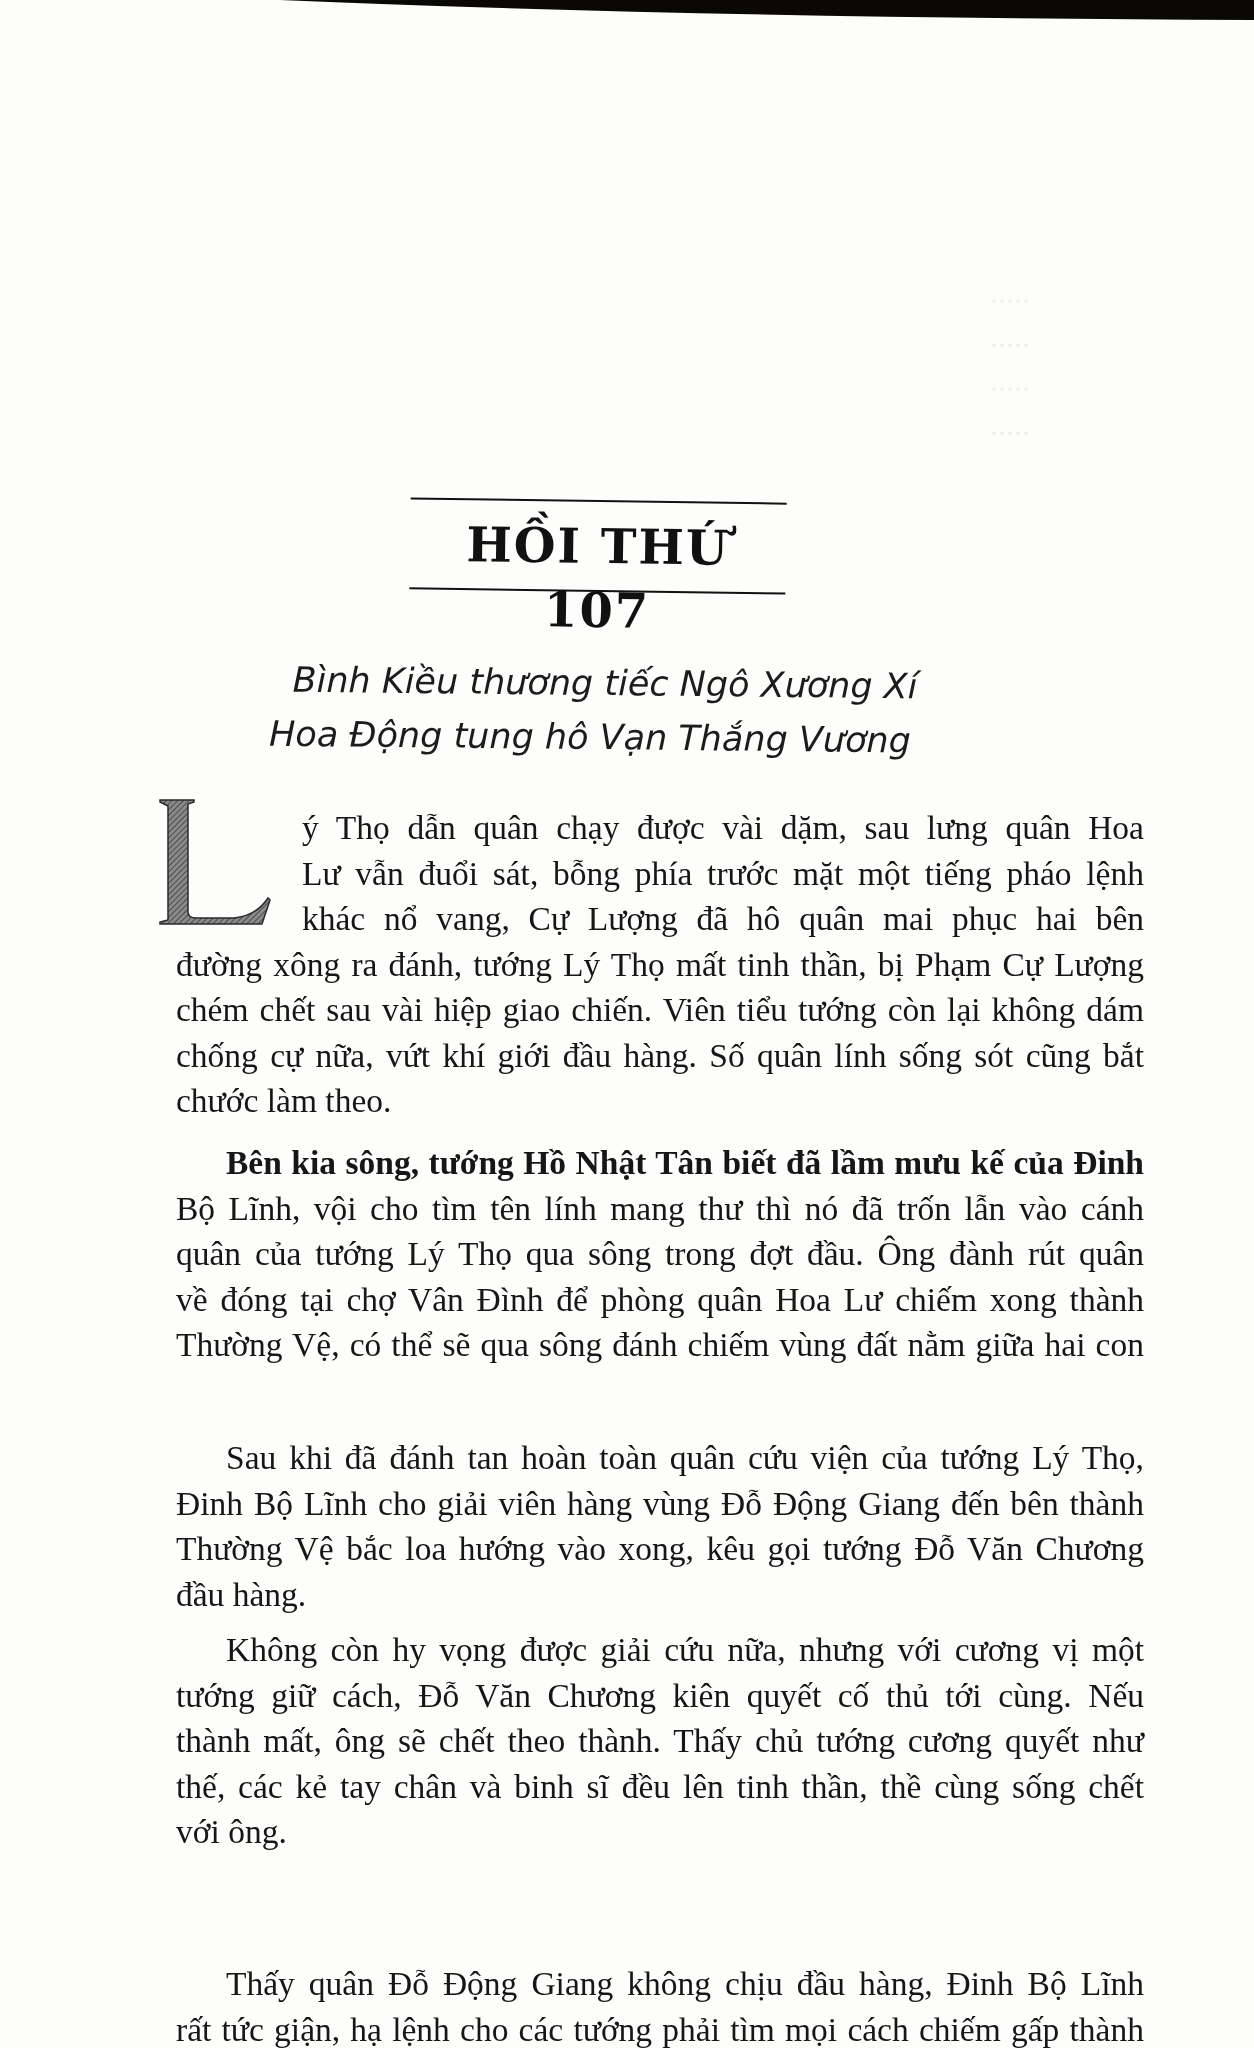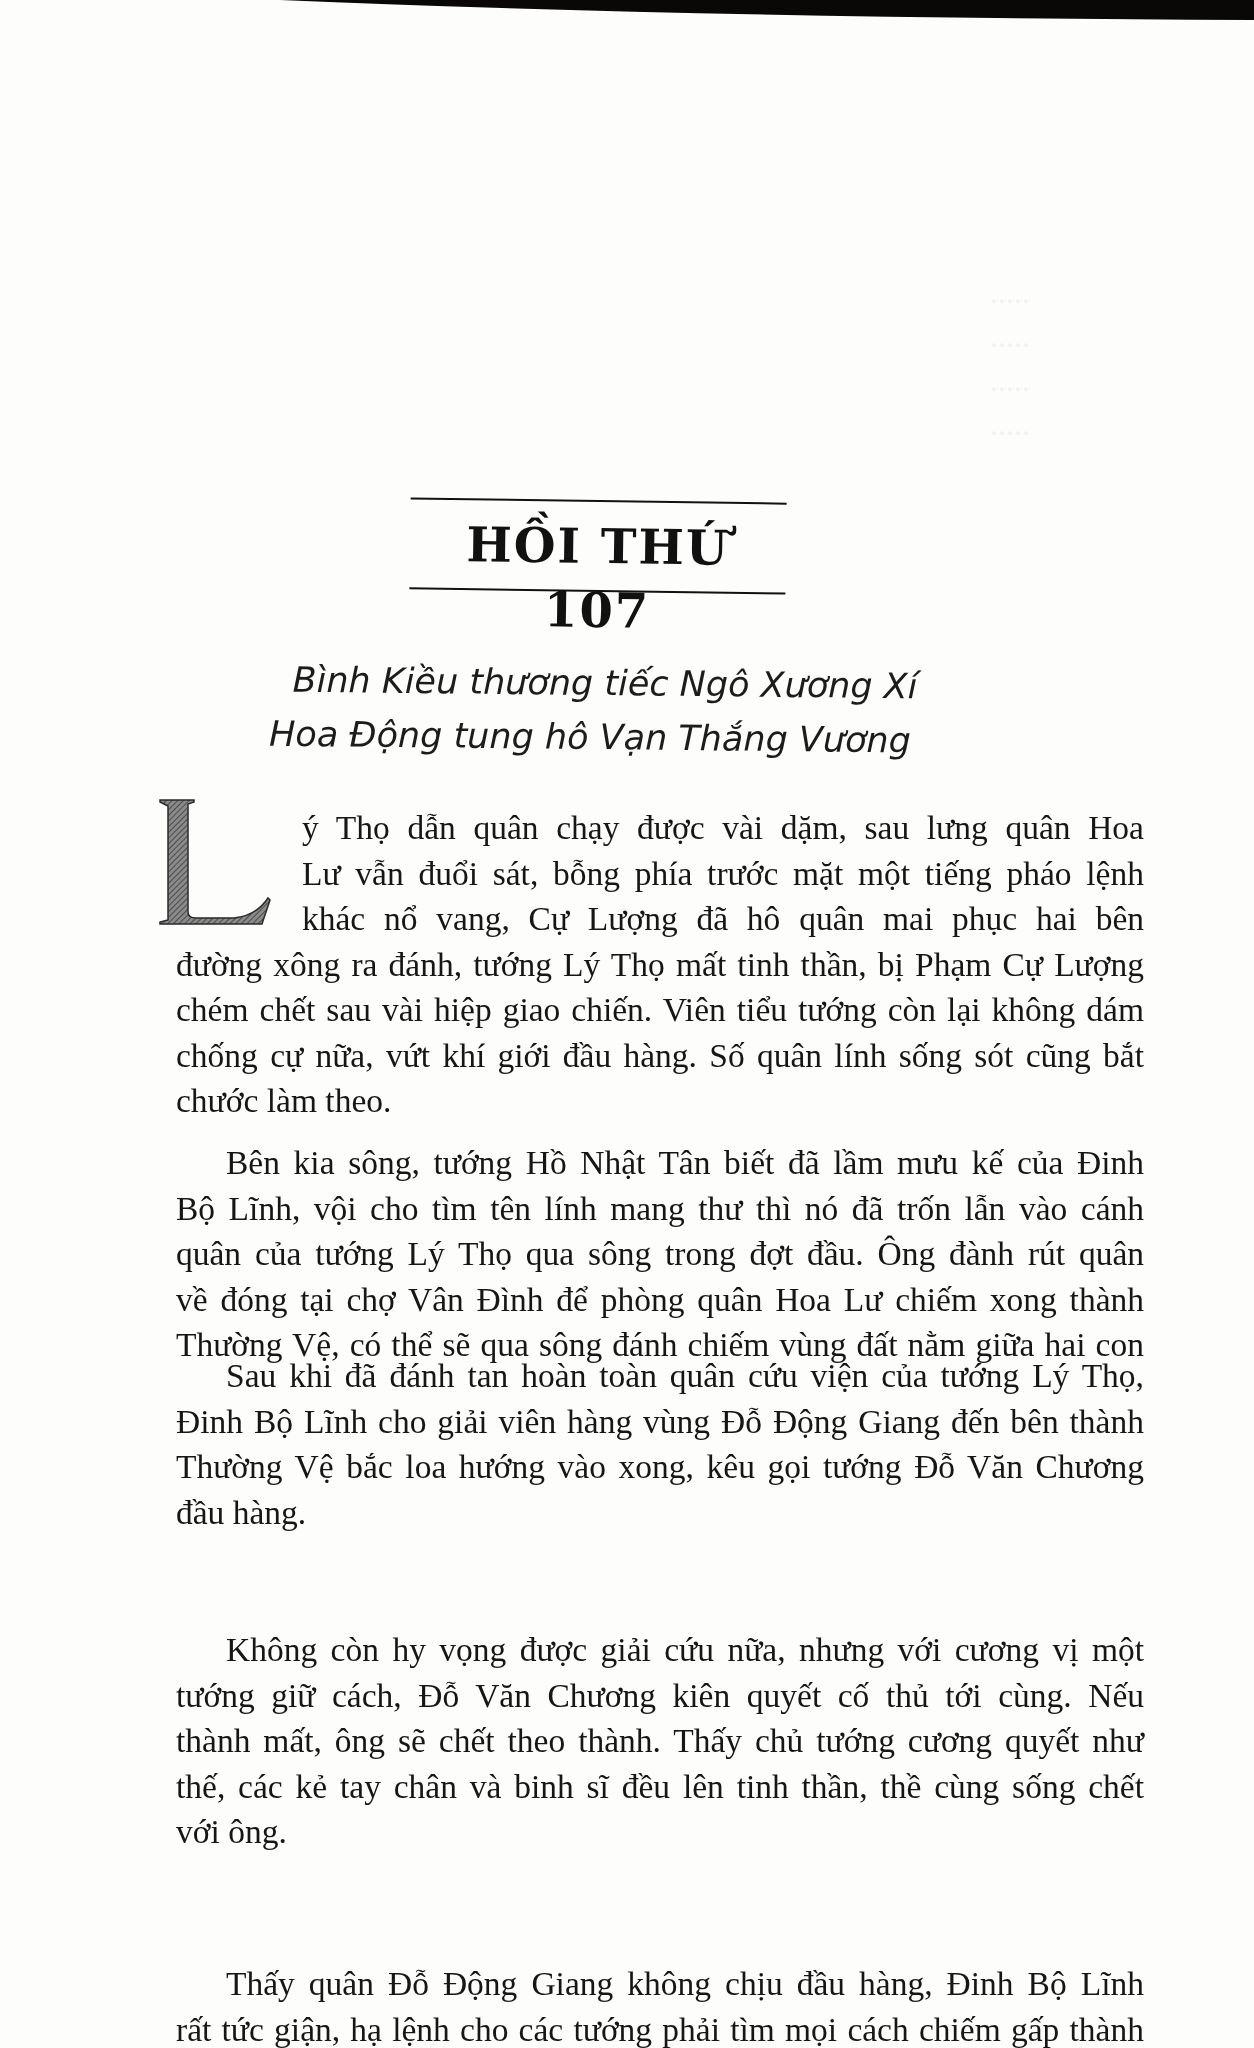--- a/index.html
+++ b/index.html
@@ -91,28 +91,28 @@
   <span class="line" data-name="text-line" style="margin-left:126px;">ý Thọ dẫn quân chạy được vài dặm, sau lưng quân Hoa</span>
   <span class="line" data-name="text-line" style="margin-left:126px;">Lư vẫn đuổi sát, bỗng phía trước mặt một tiếng pháo lệnh</span>
   <span class="line" data-name="text-line" style="margin-left:126px;">khác nổ vang, Cự Lượng đã hô quân mai phục hai bên</span>
   <span class="line" data-name="text-line">đường xông ra đánh, tướng Lý Thọ mất tinh thần, bị Phạm Cự Lượng</span>
   <span class="line" data-name="text-line">chém chết sau vài hiệp giao chiến. Viên tiểu tướng còn lại không dám</span>
   <span class="line" data-name="text-line">chống cự nữa, vứt khí giới đầu hàng. Số quân lính sống sót cũng bắt</span>
   <span class="line last" data-name="text-line">chước làm theo.</span>
 </div>
 
 <div class="body-text" data-name="paragraph-2" style="top:1140px;">
-  <span class="line" data-name="text-line" style="margin-left:0; padding-left:0; text-indent:0;">Bên kia sông, tướng Hồ Nhật Tân biết đã lầm mưu kế của Đinh</span>
+  <span class="line" data-name="text-line" style="margin-left:0; padding-left:0; text-indent:0;font-weight:bold;">Bên kia sông, tướng Hồ Nhật Tân biết đã lầm mưu kế của Đinh</span>
   <span class="line" data-name="text-line">Bộ Lĩnh, vội cho tìm tên lính mang thư thì nó đã trốn lẫn vào cánh</span>
   <span class="line" data-name="text-line">quân của tướng Lý Thọ qua sông trong đợt đầu. Ông đành rút quân</span>
   <span class="line" data-name="text-line">về đóng tại chợ Vân Đình để phòng quân Hoa Lư chiếm xong thành</span>
   <span class="line" data-name="text-line">Thường Vệ, có thể sẽ qua sông đánh chiếm vùng đất nằm giữa hai con</span>
 </div>
 
-<div class="body-text" data-name="paragraph-3" style="top:1353px;font-family:Liberation Serif, serif;">
+<div class="body-text" data-name="paragraph-3" style="top:1435px;font-family:Liberation Serif, serif;">
   <span class="line" data-name="text-line">Sau khi đã đánh tan hoàn toàn quân cứu viện của tướng Lý Thọ,</span>
   <span class="line" data-name="text-line">Đinh Bộ Lĩnh cho giải viên hàng vùng Đỗ Động Giang đến bên thành</span>
   <span class="line" data-name="text-line">Thường Vệ bắc loa hướng vào xong, kêu gọi tướng Đỗ Văn Chương</span>
   <span class="line last" data-name="text-line">đầu hàng.</span>
 </div>
 
 <div class="body-text" data-name="paragraph-4" style="top:1627px;">
   <span class="line" data-name="text-line">Không còn hy vọng được giải cứu nữa, nhưng với cương vị một</span>
   <span class="line" data-name="text-line">tướng giữ cách, Đỗ Văn Chương kiên quyết cố thủ tới cùng. Nếu</span>
   <span class="line" data-name="text-line">thành mất, ông sẽ chết theo thành. Thấy chủ tướng cương quyết như</span>

